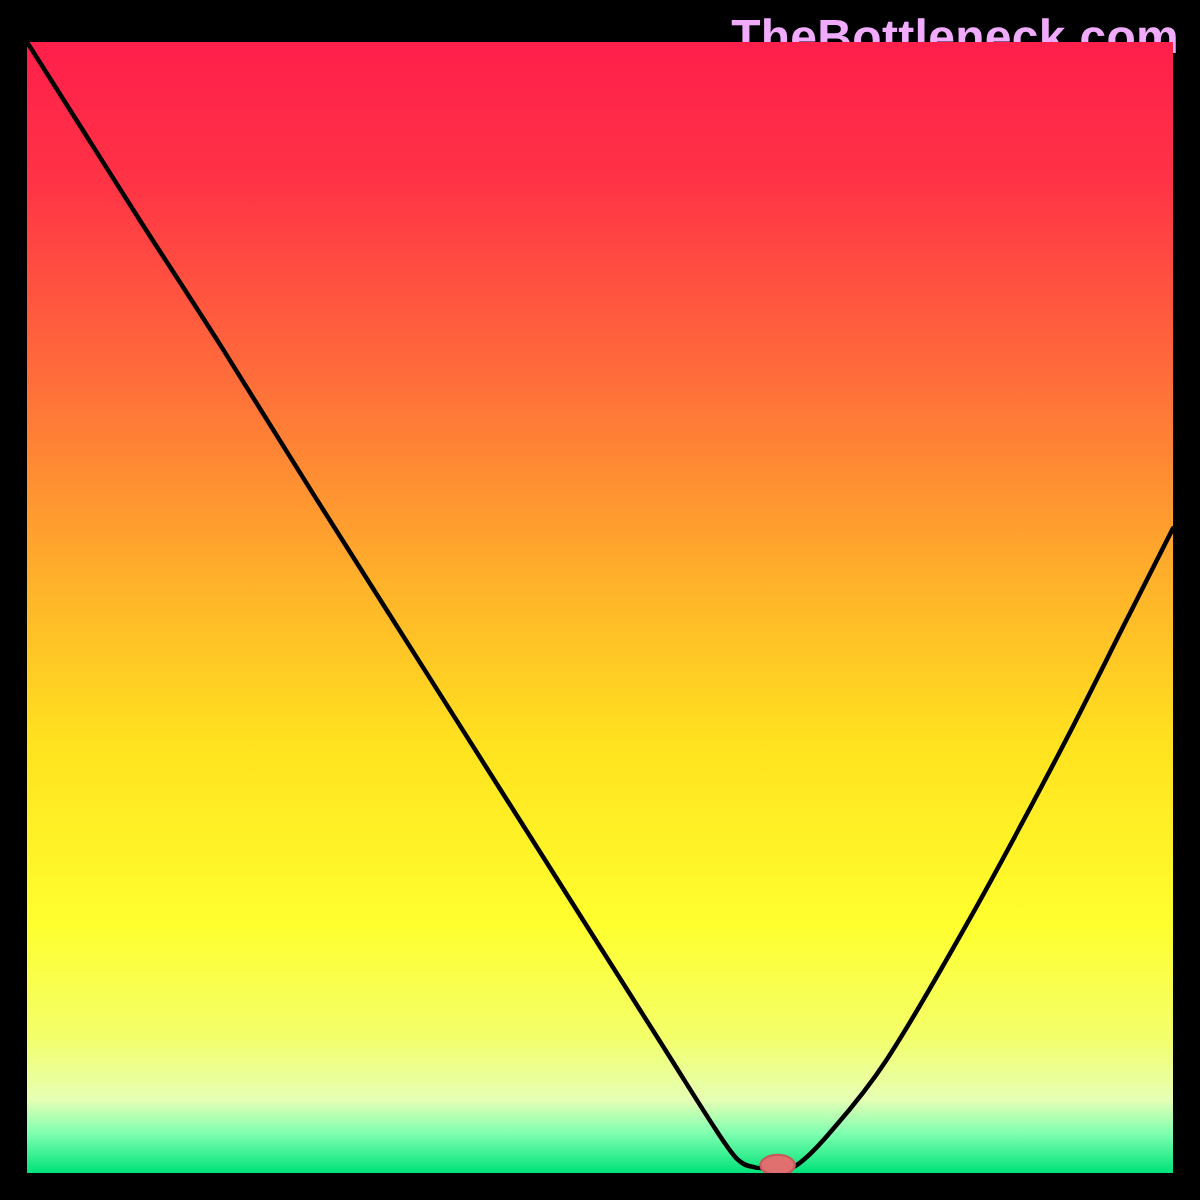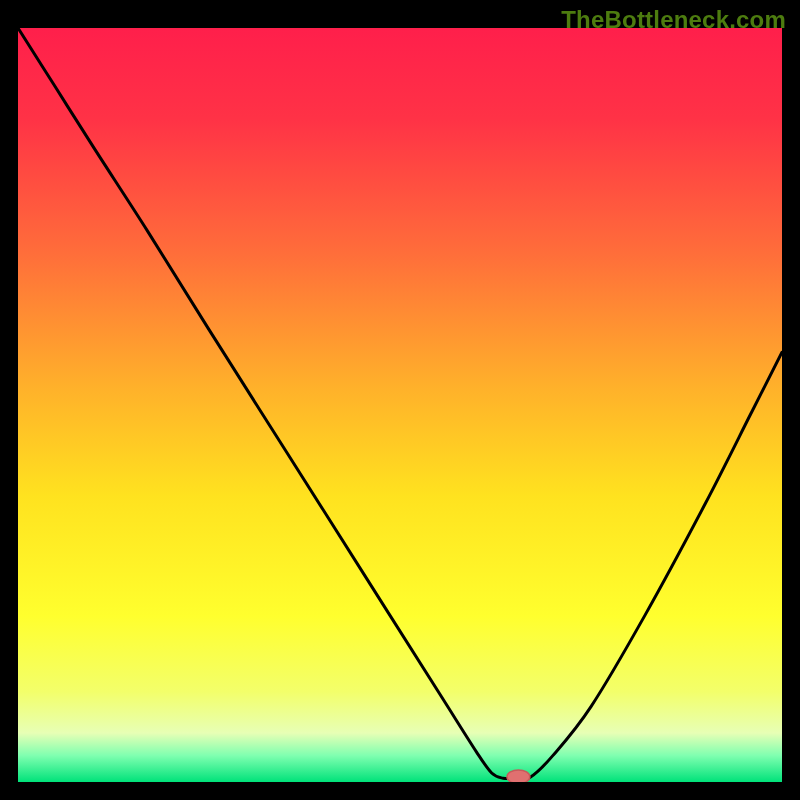--- a/index.html
+++ b/index.html
@@ -3,23 +3,23 @@
 <meta charset="utf-8">
 <style>
   * { margin: 0; padding: 0; box-sizing: border-box; }
   html, body { width: 800px; height: 800px; background: #000; overflow: hidden; }
   .container { position: relative; width: 800px; height: 800px; background: #000; }
   .watermark {
     position: absolute;
     top: 6px;
     right: 14px;
     font-family: Arial, Helvetica, sans-serif;
-    font-size: 24px;
+    font-size: 32px;
     font-weight: bold;
-    color: #4d7c0f;
+    color: #f0abfc;
     letter-spacing: 0.2px;
   }
   .plot {
     position: absolute;
     left: 18px;
     top: 28px;
     width: 764px;
     height: 754px;
   }
   svg { display: block; }

